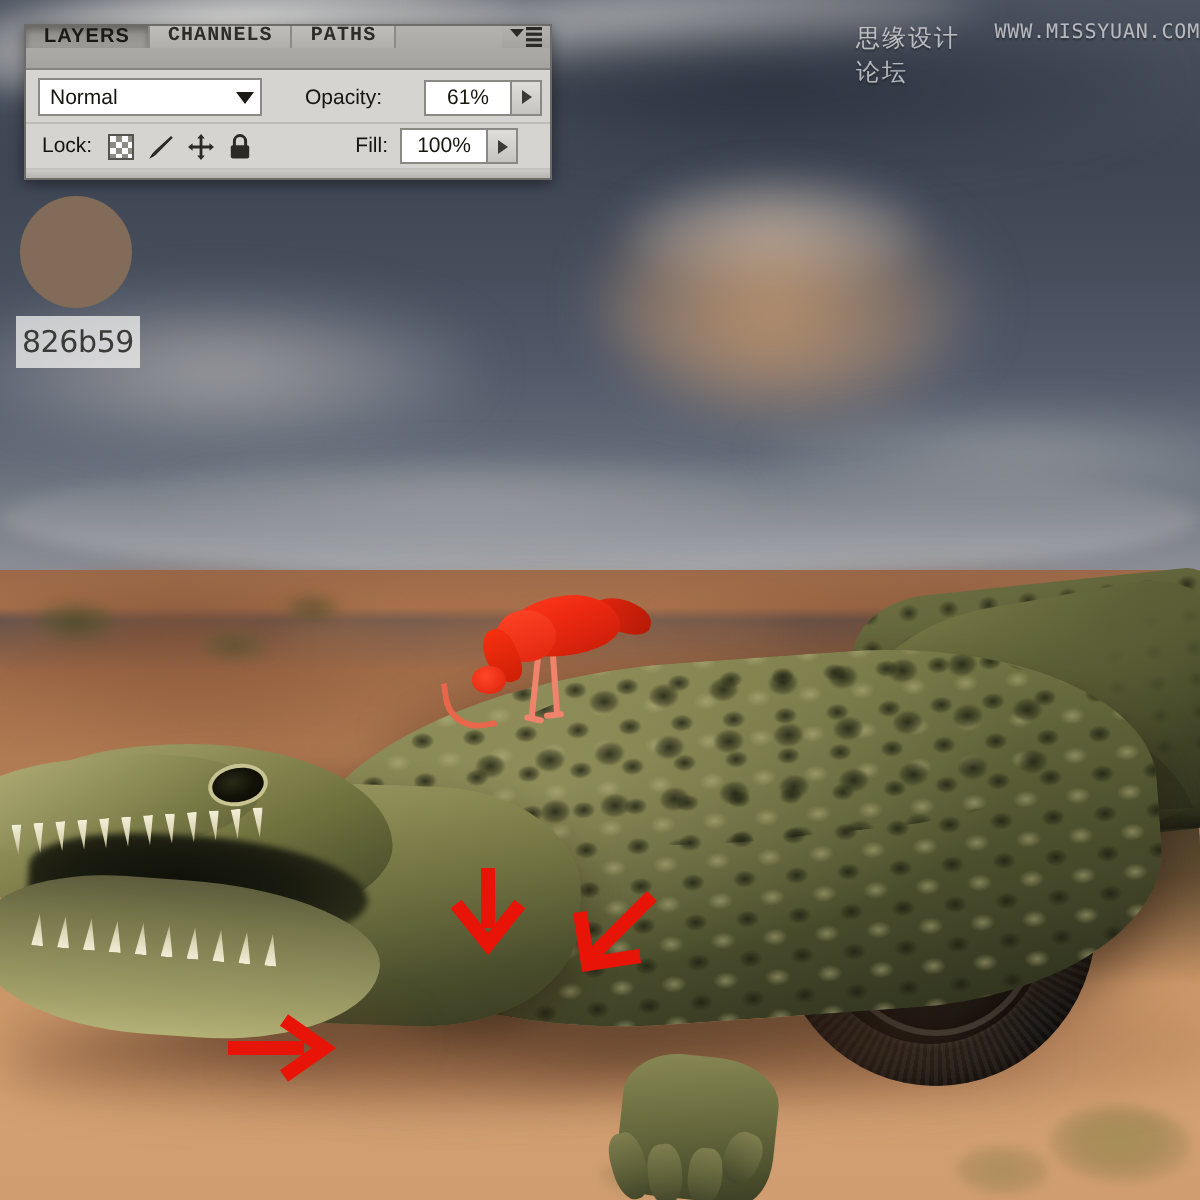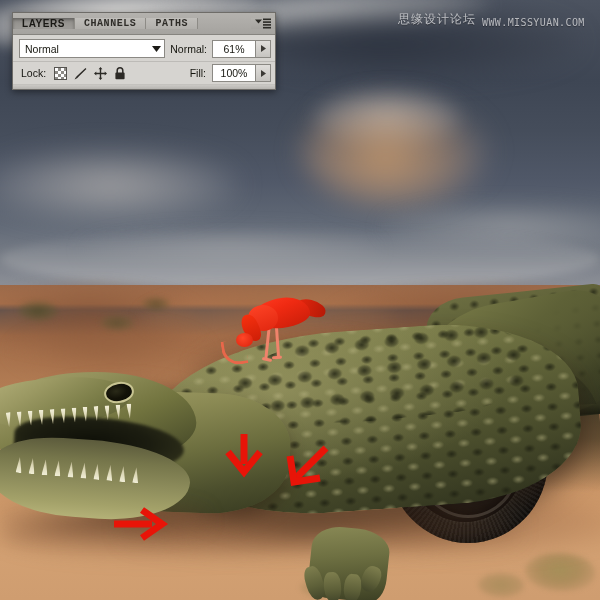--- a/index.html
+++ b/index.html
@@ -384,21 +384,21 @@
     width: 262px;
     background: #d6d4d0;
     border: 1px solid #6e6c68;
     box-shadow: 0 2px 7px rgba(0,0,0,.45);
     font-size: 11px;
     color: #14140f;
     user-select: none;
   }
   #panel-tabbar {
     display: flex;
-    align-items: center;
+    align-items: flex-start;
     height: 21px;
     background: linear-gradient(180deg, #b4b2ae 0%, #a5a39f 100%);
     border-bottom: 1px solid #86847f;
     position: relative;
   }
   .panel-tab {
     display: flex;
     align-items: center;
     padding: 0 9px;
     font-size: 10px;
@@ -425,21 +425,21 @@
     width: 24px;
     display: flex; align-items: center; justify-content: center;
     cursor: pointer;
     background: linear-gradient(180deg, #b4b2ae 0%, #a5a39f 100%);
   }
   #panel-row-blend {
     display: flex;
     align-items: center;
     height: 23px;
     padding: 2px 4px 1px 6px;
-    gap: 5px;
+    gap: 21px;
     background: #d6d4d0;
   }
   #blend-mode-select {
     flex: 1;
     height: 17px;
     background: #ffffff;
     border: 1px solid #8b8984;
     display: flex;
     align-items: center;
     padding: 0 3px 0 5px;
@@ -527,23 +527,23 @@
     font-family: "DejaVu Sans", sans-serif;
     font-size: 15px;
     color: #3a3a38;
     background: rgba(248,247,245,.72);
     letter-spacing: -.2px;
   }
 
   
   #watermark {
     position: absolute;
-    left: 398px; top: 11px;
-    display: flex;
-    align-items: flex-end;
+    left: 428px; top: 11px;
+    display: flex;
+    align-items: flex-start;
     gap: 6px;
     opacity: .72;
     pointer-events: none;
   }
   #watermark-cn {
     font-family: "DejaVu Sans", sans-serif;
     font-size: 12px;
     color: #e8e8ea;
     letter-spacing: 1px;
     text-shadow: 0 1px 1px rgba(0,0,0,.5);
@@ -696,21 +696,21 @@
       </div>
     </div>
 
     <div id="panel-row-blend">
       <div id="blend-mode-select">
         <span id="blend-mode-label">Normal</span>
         <svg width="9" height="6" viewBox="0 0 9 6">
           <path d="M0 0 L9 0 L4.5 6 Z" fill="#1b1a16"></path>
         </svg>
       </div>
-      <span id="opacity-label">Normal:</span>
+      <span id="opacity-label">Opacity:</span>
       <div style="display:flex;align-items:center;">
         <div class="num-field">61%</div>
         <div class="stepper-btn">
           <svg width="5" height="7" viewBox="0 0 5 7">
             <path d="M0 0 L5 3.5 L0 7 Z" fill="#3c3a36"></path>
           </svg>
         </div>
       </div>
     </div>
 
@@ -737,29 +737,33 @@
       <div class="lock-icon">
         <svg width="12" height="13" viewBox="0 0 12 13">
           <path d="M3.2 6 L3.2 3.6 A2.8 2.8 0 0 1 8.8 3.6 L8.8 6" stroke="#2c2a26" stroke-width="1.5" fill="none"></path>
           <rect x="1.4" y="5.6" width="9.2" height="6.6" rx="1" fill="#2c2a26"></rect>
         </svg>
       </div>
 
       <div id="lock-spacer"></div>
 
       <span id="fill-label">Fill:</span>
-      <div style="display:flex;align-items:flex-start;margin-right:0;">
+      <div style="display:flex;align-items:flex-start;margin-right:12px;">
         <div class="num-field">100%</div>
         <div class="stepper-btn">
           <svg width="5" height="7" viewBox="0 0 5 7">
             <path d="M0 0 L5 3.5 L0 7 Z" fill="#3c3a36"></path>
           </svg>
         </div>
       </div>
     </div>
 
     <div id="panel-bottom-edge"></div>
   </div>
 
   <div id="swatch-strip">
+    <div class="swatch-item">
+      <div class="swatch-dot" style="background: rgb(130, 107, 89);"></div>
+      <div class="swatch-label">826b59</div>
+    </div>
   </div>
 
 </div>
 
 </body></html>

